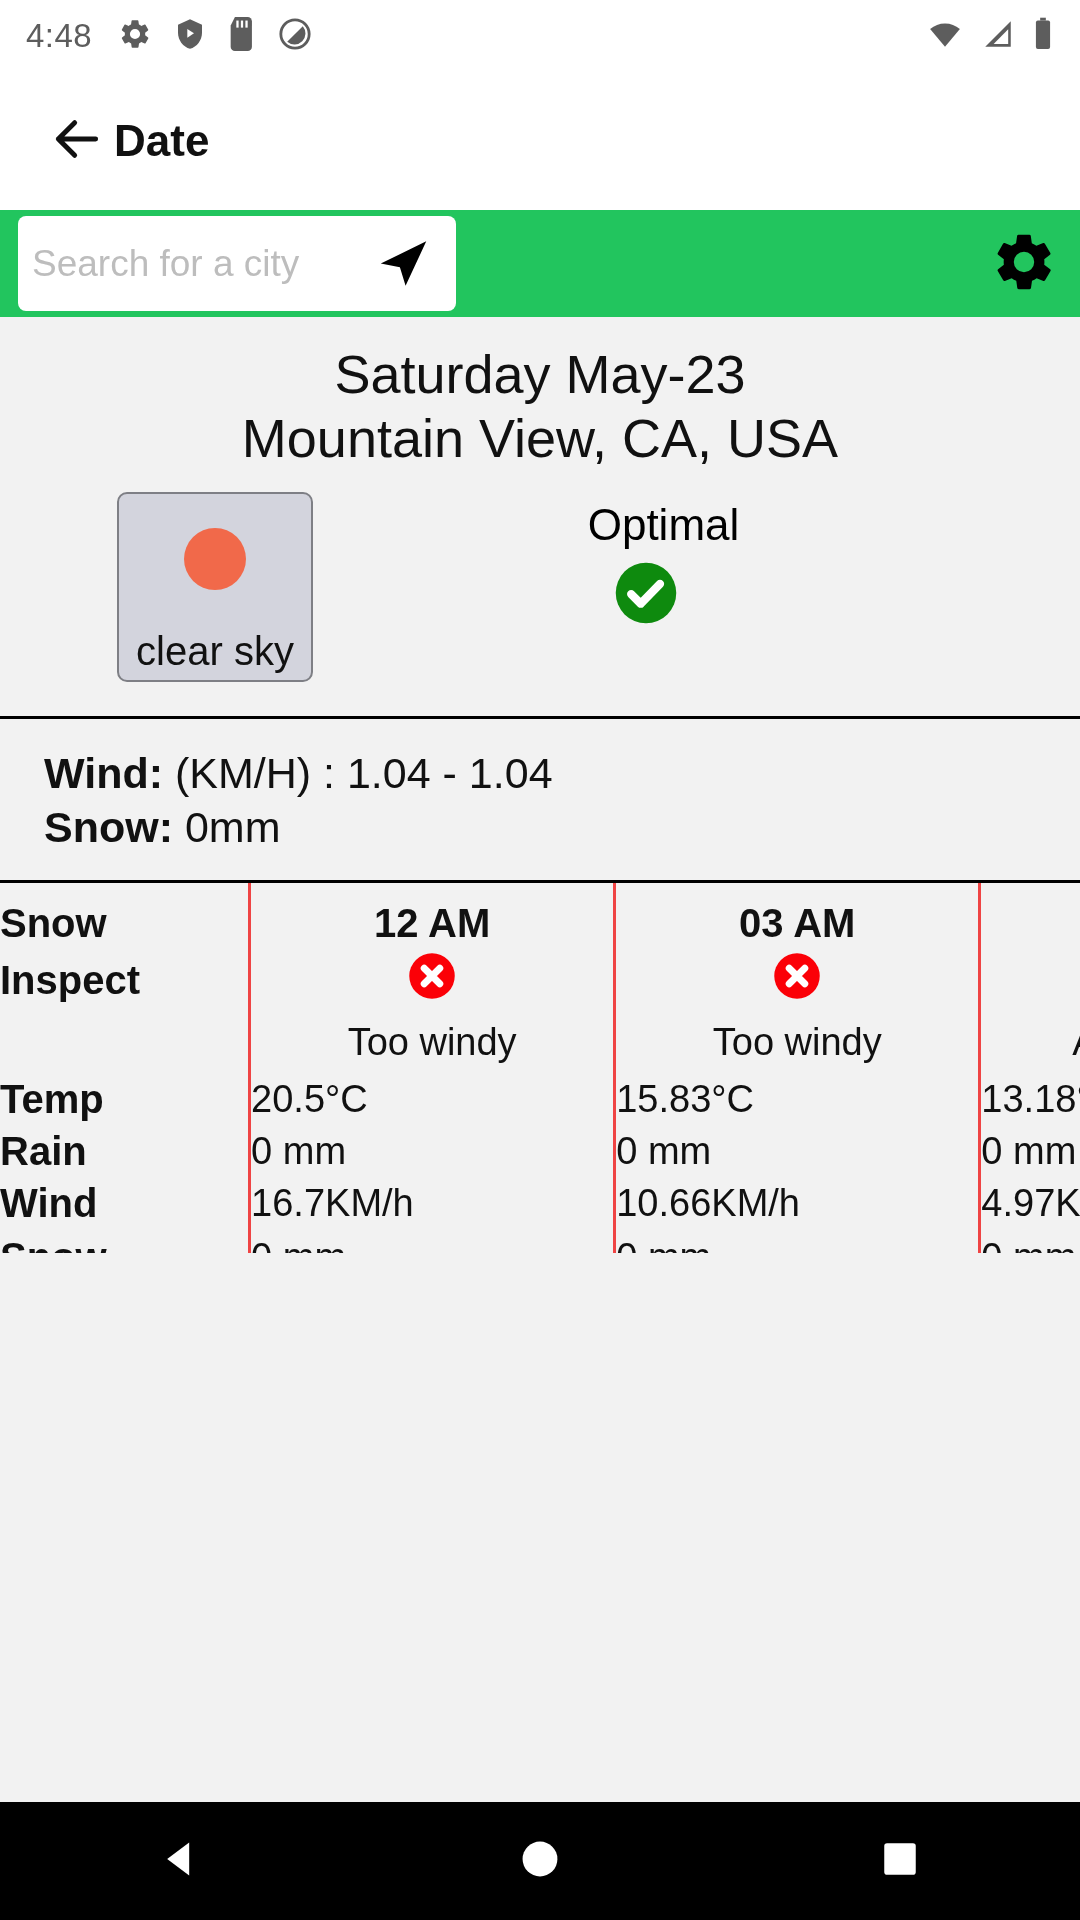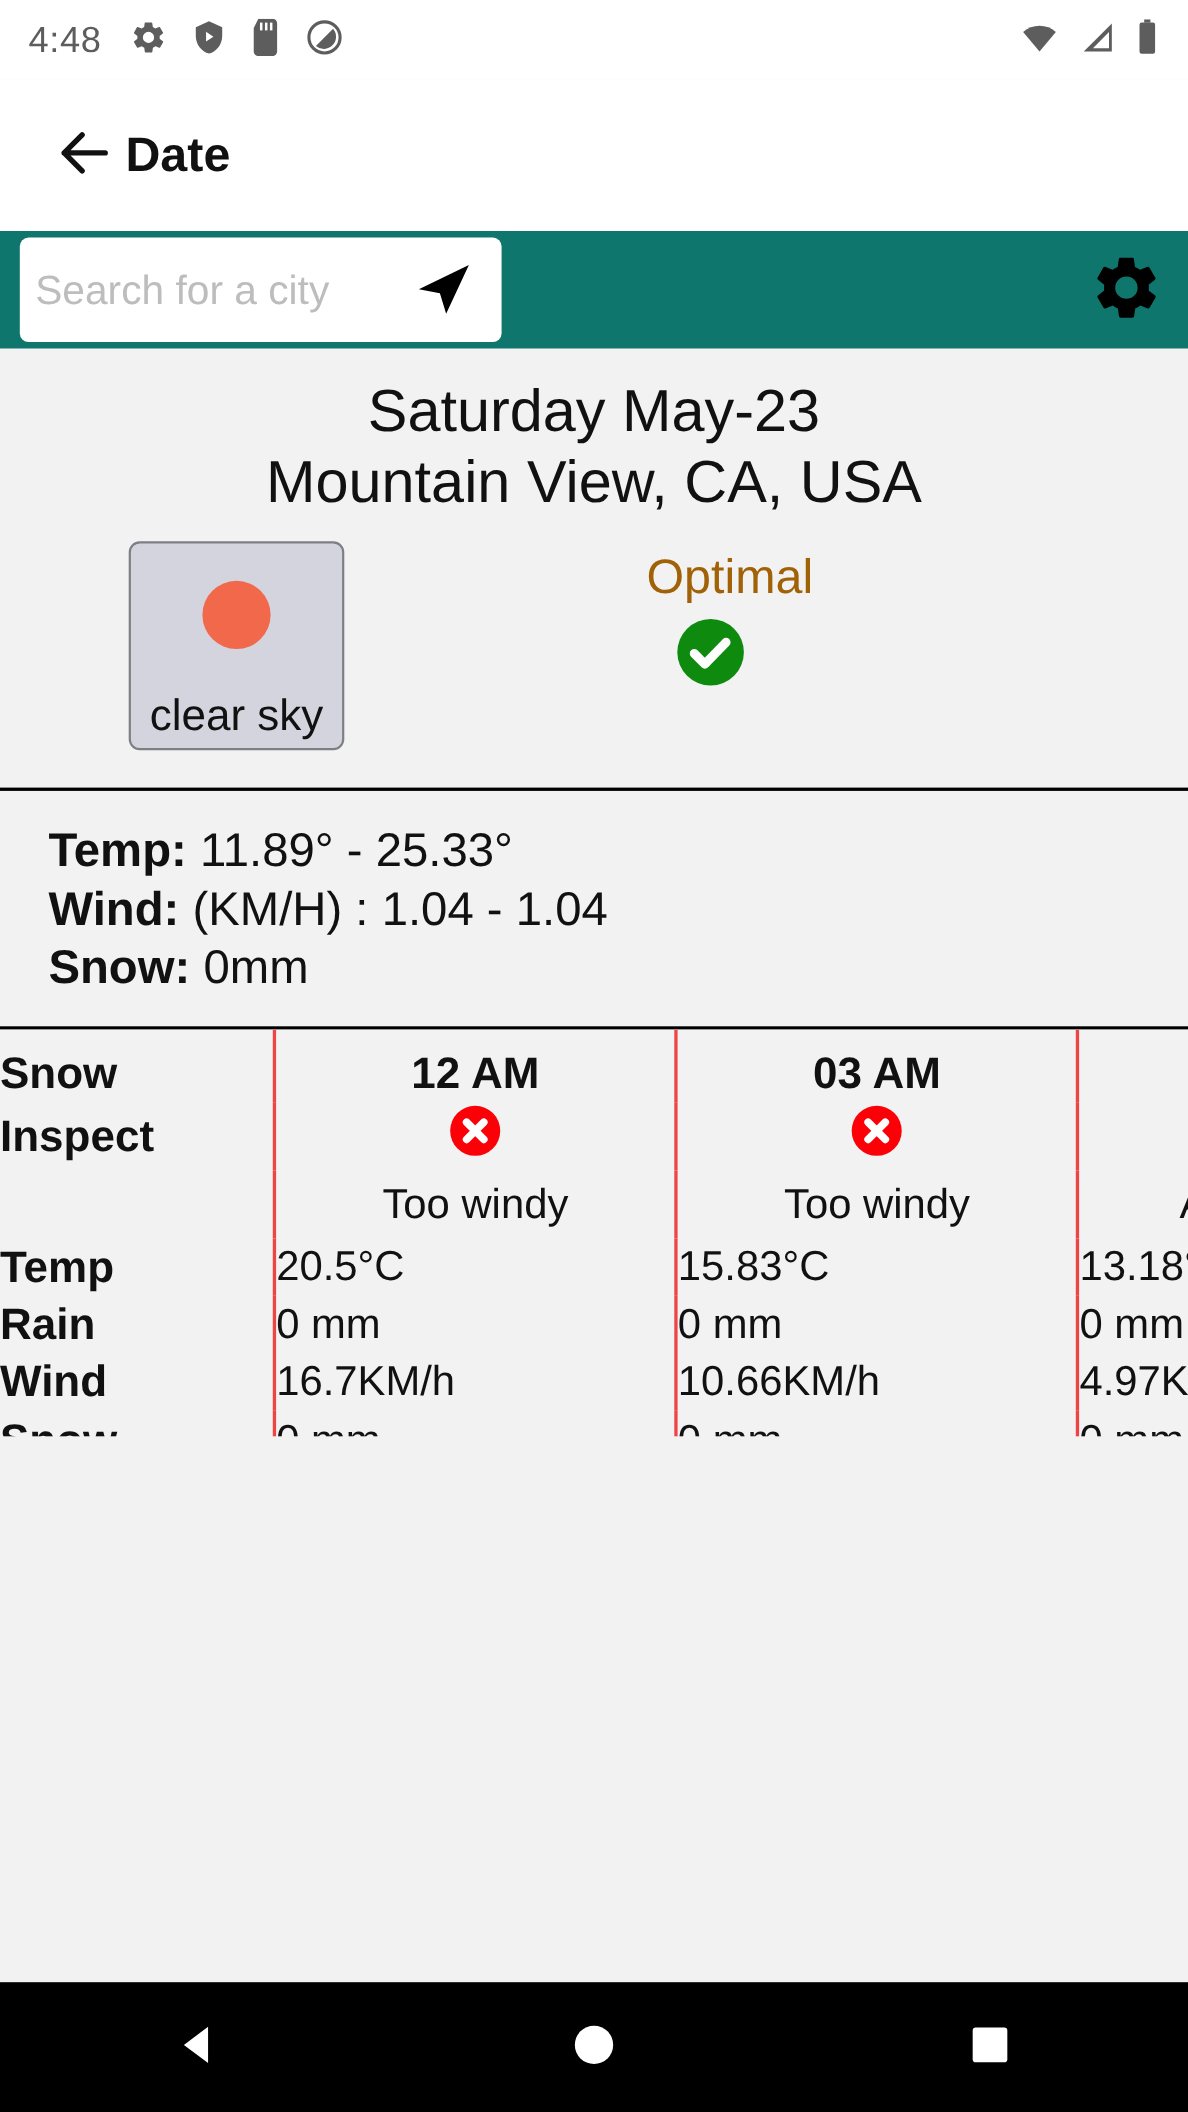--- a/index.html
+++ b/index.html
@@ -25,21 +25,21 @@
   
   .appbar {
     height:138px; background:#ffffff; flex:none;
     display:flex; align-items:center; padding:0 40px;
   }
   .back-btn { width:74px; height:74px; display:flex; align-items:center; justify-content:center; }
   .appbar-title { font-size:44px; font-weight:bold; color:#111; }
 
   
   .searchbar {
-    height:107px; background:#0f766e; flex:none;
+    height:107px; background:#22c55e; flex:none;
     display:flex; align-items:center; padding:0 18px;
     position:relative;
   }
   .search-field {
     width:438px; height:95px; background:#fff; border-radius:8px;
     display:flex; align-items:center; padding:0 14px;
     position:relative;
   }
   .search-ph { font-size:37px; color:#bdbdbd; white-space:nowrap; }
   .nav-arrow { position:absolute; right:22px; top:50%; transform:translateY(-50%); }
@@ -63,21 +63,21 @@
     padding:34px 0 6px 0;
     gap:36px;
   }
   .sun-dot { width:62px; height:62px; border-radius:50%; background:#f1694a; }
   .cond-text { font-size:40px; color:#111; }
 
   .optimal-box {
     position:absolute; left:540px; top:8px; width:212px;
     display:flex; flex-direction:column; align-items:center; gap:10px;
   }
-  .optimal-label { font-size:44px; color:#a16207;margin-left:35px; }
+  .optimal-label { font-size:44px; color:#000000;margin-left:35px; }
 
   
   .details {
     background:#f2f2f2; flex:none;
     padding:28px 44px 26px 44px;
     border-bottom:3px solid #000;
   }
   .detail-line { font-size:43px; color:#111; line-height:1.24; white-space:nowrap; }
   .detail-line b { font-weight:bold; }
 
@@ -215,24 +215,20 @@
           <svg width="66" height="66" viewBox="0 0 24 24">
               <circle cx="12" cy="12" r="11" fill="#0e8a0e"></circle>
               <path fill="none" stroke="#fff" stroke-width="3" stroke-linecap="round" stroke-linejoin="round" d="M6.6 12.4l3.5 3.5 7-7.2"></path>
             </svg>
         </span>
       </div>
     </div>
   </div>
 
   <div class="details">
-    <div class="detail-line">
-      <b>Temp:</b>
-      <span>11.89° - 25.33°</span>
-    </div>
     <div class="detail-line">
       <b>Wind:</b>
       <span>(KM/H) : 1.04 - 1.04</span>
     </div>
     <div class="detail-line">
       <b>Snow:</b>
       <span>0mm</span>
     </div>
   </div>
 

